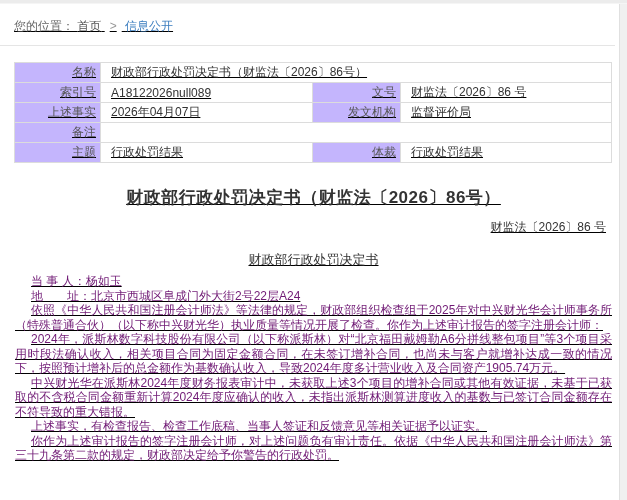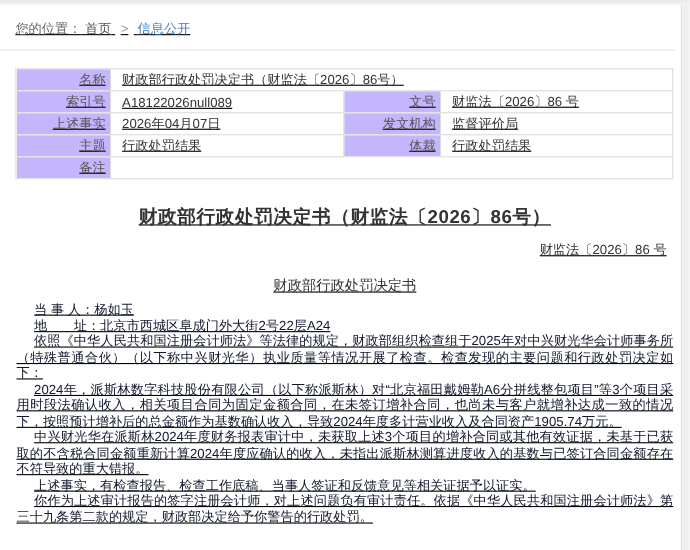--- a/index.html
+++ b/index.html
@@ -84,21 +84,21 @@
     margin-top: 15px;
     text-align: center;
     font-size: 13px;
     color: #333;
   }
   .doc-body { margin-top: 5px; }
   .doc-body p {
     font-size: 12px;
     line-height: 14.5px;
     text-indent: 16px;
-    color: #0f172a;
+    color: #701a75;
     text-align: justify;
   }
 </style>
 </head>
 <body>
 
 <div class="page">
   <div class="top-edge"></div>
   <div class="right-edge"></div>
 
@@ -127,41 +127,41 @@
         <td class="label">文号</td>
         <td class="value">财监法〔2026〕86 号</td>
       </tr>
       <tr>
         <td class="label">上述事实</td>
         <td class="value">2026年04月07日</td>
         <td class="label">发文机构</td>
         <td class="value">监督评价局</td>
       </tr>
       <tr>
+        <td class="label">备注</td>
+        <td class="value" colspan="3"></td>
+      </tr>
+      <tr>
         <td class="label">主题</td>
         <td class="value">行政处罚结果</td>
         <td class="label">体裁</td>
         <td class="value">行政处罚结果</td>
-      </tr>
-      <tr>
-        <td class="label">备注</td>
-        <td class="value" colspan="3"></td>
       </tr>
     </tbody>
   </table>
 
   <div class="doc">
     <div class="doc-title">财政部行政处罚决定书（财监法〔2026〕86号）</div>
     <div class="doc-number">财监法〔2026〕86 号</div>
     <div class="doc-subtitle">财政部行政处罚决定书</div>
 
     <div class="doc-body">
       <p>当 事 人：杨如玉</p>
       <p>地　　址：北京市西城区阜成门外大街2号22层A24</p>
-      <p>依照《中华人民共和国注册会计师法》等法律的规定，财政部组织检查组于2025年对中兴财光华会计师事务所（特殊普通合伙）（以下称中兴财光华）执业质量等情况开展了检查。检查发现的主要问题和行政处罚决定如下：</p>
+      <p>依照《中华人民共和国注册会计师法》等法律的规定，财政部组织检查组于2025年对中兴财光华会计师事务所（特殊普通合伙）（以下称中兴财光华）执业质量等情况开展了检查。你作为上述审计报告的签字注册会计师：</p>
       <p>2024年，派斯林数字科技股份有限公司（以下称派斯林）对“北京福田戴姆勒A6分拼线整包项目”等3个项目采用时段法确认收入，相关项目合同为固定金额合同，在未签订增补合同，也尚未与客户就增补达成一致的情况下，按照预计增补后的总金额作为基数确认收入，导致2024年度多计营业收入及合同资产1905.74万元。</p>
       <p>中兴财光华在派斯林2024年度财务报表审计中，未获取上述3个项目的增补合同或其他有效证据，未基于已获取的不含税合同金额重新计算2024年度应确认的收入，未指出派斯林测算进度收入的基数与已签订合同金额存在不符导致的重大错报。</p>
       <p>上述事实，有检查报告、检查工作底稿、当事人签证和反馈意见等相关证据予以证实。</p>
       <p>你作为上述审计报告的签字注册会计师，对上述问题负有审计责任。依据《中华人民共和国注册会计师法》第三十九条第二款的规定，财政部决定给予你警告的行政处罚。</p>
 
     </div>
 
   </div>
 </div>
 

